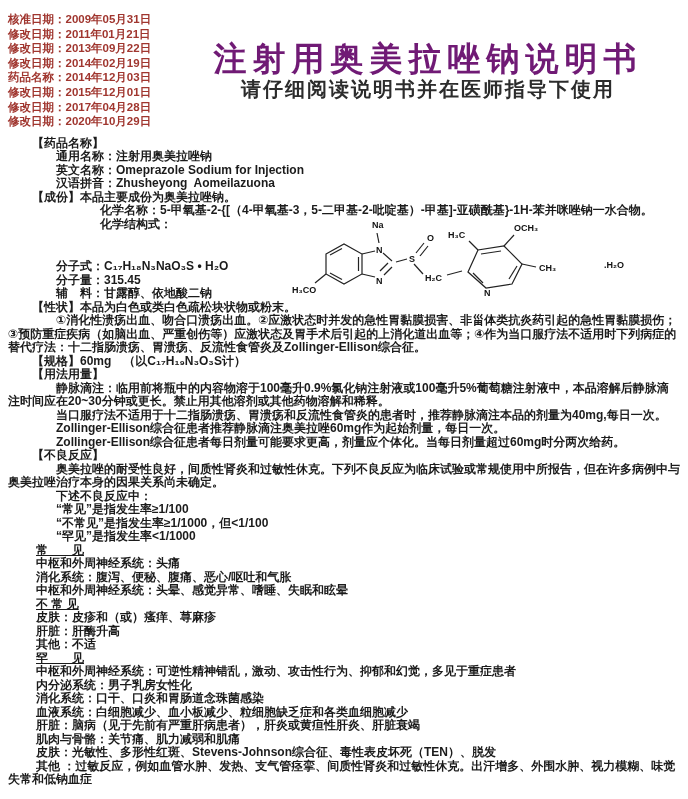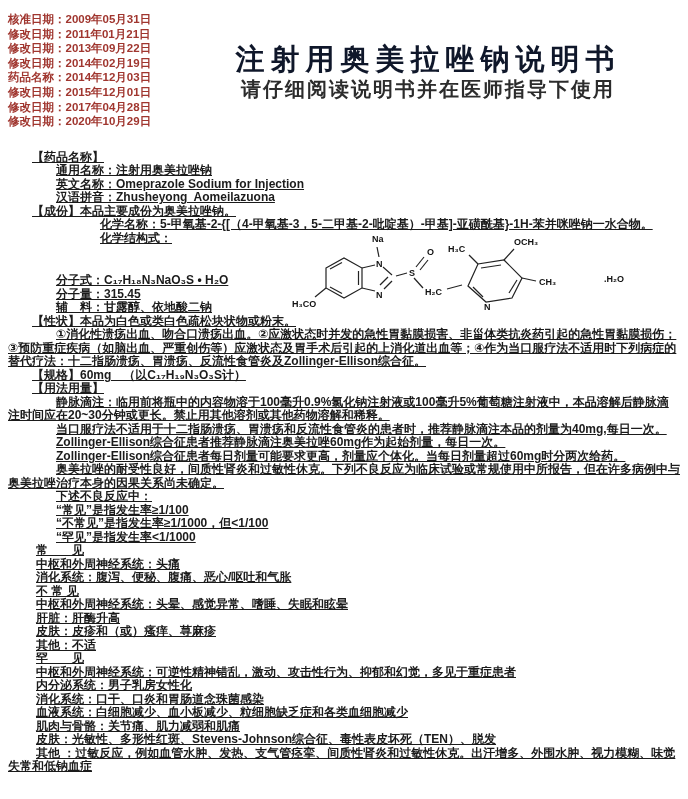--- a/index.html
+++ b/index.html
@@ -11,29 +11,29 @@
   .page{box-sizing:border-box;width:688px;height:799px;padding:8px 8px 0 8px;}
   
   .header{display:flex;align-items:flex-start;}
   .dates{width:168px;flex:0 0 168px;padding-top:4px;}
   .date-line{
     font-size:11.5px;font-weight:bold;line-height:14.6px;
     color:#a0362f;white-space:pre;
   }
   .title-wrap{flex:1;text-align:center;padding-top:34px;}
   .doc-title{
-    font-size:29px;font-weight:bold;letter-spacing:6px;color:#0f172a;
+    font-size:33px;font-weight:bold;letter-spacing:6px;color:#701a75;
     line-height:34px;white-space:nowrap;
   }
   .doc-subtitle{
     font-size:20px;font-weight:bold;letter-spacing:2px;color:#2c2c2c;
     line-height:22px;margin-top:2px;white-space:nowrap;
   }
   
-  .body-text{margin-top:22px;font-weight:bold;font-size:12px;line-height:13.5px;text-decoration:underline;}
+  .body-text{margin-top:8px;font-weight:bold;font-size:12px;line-height:13.5px;}
   .line{white-space:pre-wrap;}
   .c1{margin-left:24px;}          
   .c2{margin-left:48px;}          
   .c3{margin-left:92px;}          
   .li{margin-left:28px;}          
   .para{text-indent:48px;}        
   .hang{text-indent:28px;}
   .ul-hdr{margin-left:28px;text-decoration:underline;}
   
   .structure-area{position:relative;}
@@ -133,39 +133,41 @@
     <div class="para">①消化性溃疡出血、吻合口溃疡出血。②应激状态时并发的急性胃黏膜损害、非甾体类抗炎药引起的急性胃黏膜损伤；③预防重症疾病（如脑出血、严重创伤等）应激状态及胃手术后引起的上消化道出血等；④作为当口服疗法不适用时下列病症的替代疗法：十二指肠溃疡、胃溃疡、反流性食管炎及Zollinger-Ellison综合征。</div>
 
     <div class="line c1">【规格】60mg　（以C₁₇H₁₉N₃O₃S计）</div>
 
     <div class="line c1">【用法用量】</div>
     <div class="para">静脉滴注：临用前将瓶中的内容物溶于100毫升0.9%氯化钠注射液或100毫升5%葡萄糖注射液中，本品溶解后静脉滴注时间应在20~30分钟或更长。禁止用其他溶剂或其他药物溶解和稀释。</div>
     <div class="para">当口服疗法不适用于十二指肠溃疡、胃溃疡和反流性食管炎的患者时，推荐静脉滴注本品的剂量为40mg,每日一次。</div>
     <div class="para">Zollinger-Ellison综合征患者推荐静脉滴注奥美拉唑60mg作为起始剂量，每日一次。</div>
     <div class="para">Zollinger-Ellison综合征患者每日剂量可能要求更高，剂量应个体化。当每日剂量超过60mg时分两次给药。</div>
 
+    <div class="line c1">【不良反应】</div>
     <div class="para">奥美拉唑的耐受性良好，间质性肾炎和过敏性休克。下列不良反应为临床试验或常规使用中所报告，但在许多病例中与奥美拉唑治疗本身的因果关系尚未确定。</div>
     <div class="line c2">下述不良反应中：</div>
     <div class="line c2">“常见”是指发生率≥1/100</div>
     <div class="line c2">“不常见”是指发生率≥1/1000，但&lt;1/100</div>
     <div class="line c2">“罕见”是指发生率&lt;1/1000</div>
 
     <div class="line ul-hdr">常　　见</div>
     <div class="line li">中枢和外周神经系统：头痛</div>
     <div class="line li">消化系统：腹泻、便秘、腹痛、恶心/呕吐和气胀</div>
 
+    <div class="line li">中枢和外周神经系统：头晕、感觉异常、嗜睡、失眠和眩晕</div>
     <div class="line ul-hdr">不 常 见</div>
-    <div class="line li">中枢和外周神经系统：头晕、感觉异常、嗜睡、失眠和眩晕</div>
+    <div class="line li">皮肤：皮疹和（或）瘙痒、荨麻疹</div>
     <div class="line li">肝脏：肝酶升高</div>
-    <div class="line li">皮肤：皮疹和（或）瘙痒、荨麻疹</div>
     <div class="line li">其他：不适</div>
 
     <div class="line ul-hdr">罕　　见</div>
     <div class="line li">中枢和外周神经系统：可逆性精神错乱，激动、攻击性行为、抑郁和幻觉，多见于重症患者</div>
     <div class="line li">内分泌系统：男子乳房女性化</div>
     <div class="line li">消化系统：口干、口炎和胃肠道念珠菌感染</div>
     <div class="line li">血液系统：白细胞减少、血小板减少、粒细胞缺乏症和各类血细胞减少</div>
+    <div class="line li">肝脏：脑病（见于先前有严重肝病患者），肝炎或黄疸性肝炎、肝脏衰竭</div>
     <div class="line li">肌肉与骨骼：关节痛、肌力减弱和肌痛</div>
     <div class="line li">皮肤：光敏性、多形性红斑、Stevens-Johnson综合征、毒性表皮坏死（TEN）、脱发</div>
     <div class="hang">其他 ：过敏反应，例如血管水肿、发热、支气管痉挛、间质性肾炎和过敏性休克。出汗增多、外围水肿、视力模糊、味觉失常和低钠血症</div>
 
   </div>
 </div>
 
 </body></html>

